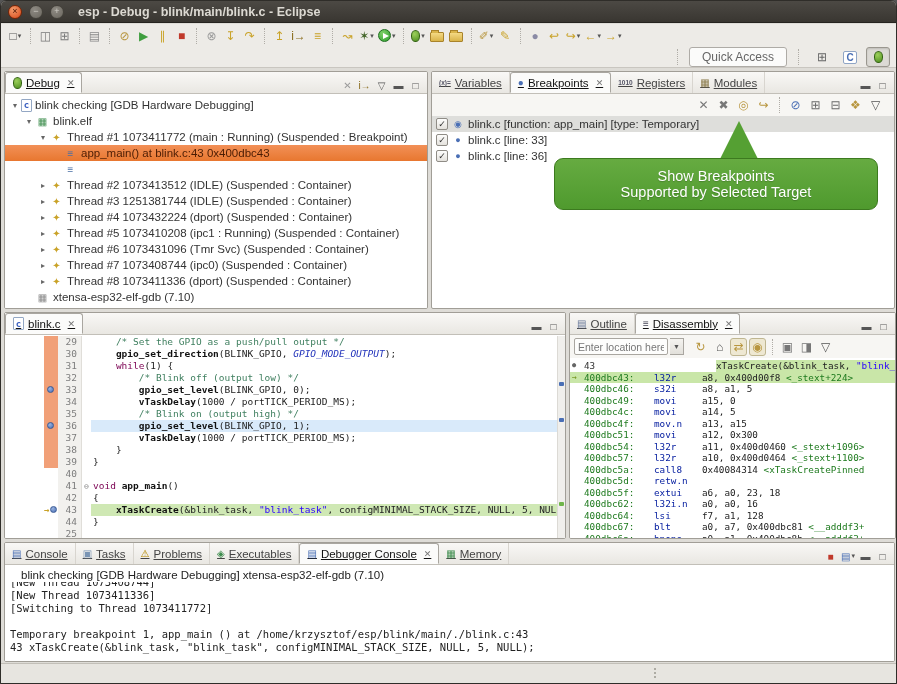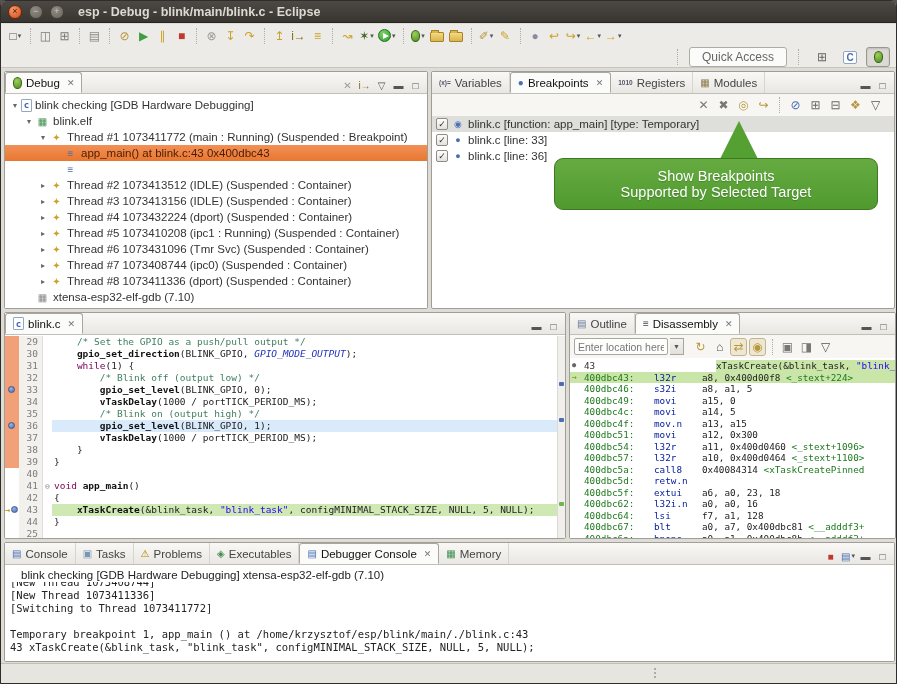--- a/index.html
+++ b/index.html
@@ -46,21 +46,21 @@
                      background:#d9b44a;border:1px solid #a9832a;border-bottom:none;}
   .cfile-ic{display:inline-flex;align-items:center;justify-content:center;width:11px;height:13px;
             background:#fff;border:1px solid #93a7c4;color:#3a5fc0;
             font:bold 9px "DejaVu Sans Mono",monospace;border-radius:1px;}
   .txtic{font-size:6.5px;color:#556;font-weight:bold;white-space:nowrap;}
   
   .view{position:absolute;background:#fff;border:1px solid #a19e97;border-radius:2px;overflow:hidden;}
   .tabbar{height:22px;background:linear-gradient(#f9f8f6,#e9e7e2);border-bottom:1px solid #c2bfb8;
           display:flex;align-items:flex-end;}
   .tab{height:21px;display:flex;align-items:center;padding:0 7px;font-size:11.5px;color:#444;gap:4px;
-       border-right:1px solid #d8d5cf;white-space:nowrap;}
+       border-right:1px solid #d8d5cf;white-space:nowrap;text-decoration:underline;}
   .tab.active{background:#fbfbfa;border:1px solid #a9a6a0;border-bottom:1px solid #fbfbfa;
               border-radius:3px 3px 0 0;color:#111;}
   .tab .x{font-size:9px;color:#777;margin-left:3px;}
   .tab .tabic{font-size:10px;display:inline-flex;}
   .viewtools{margin-left:auto;display:flex;align-items:center;padding-right:4px;gap:2px;}
   .viewtools .tbicon{min-width:15px;height:16px;font-size:10px;}
   
   #debug-view{left:3px;top:70px;width:424px;height:238px;}
   .tree{position:absolute;top:23px;left:0;right:0;bottom:0;background:#fff;overflow:hidden;
         font-size:11.5px;padding-top:2px;}
@@ -85,21 +85,21 @@
   .callout{position:absolute;left:122px;top:86px;width:324px;height:52px;
            background:linear-gradient(#66ab41,#4f9a2e);border:1px solid #3c7a1f;border-radius:9px;
            color:#fff;display:flex;flex-direction:column;align-items:center;justify-content:center;
            font-size:14.5px;z-index:6;text-shadow:0 1px 1px #0003;}
   .callout-arrow{position:absolute;left:288px;top:49px;width:0;height:0;z-index:5;
            border-left:19px solid transparent;border-right:19px solid transparent;
            border-bottom:38px solid #55a033;}
   
   #editor-view{left:3px;top:311px;width:562px;height:227px;}
   .edbody{position:absolute;top:23px;left:0;right:0;bottom:0;background:#fff;overflow:hidden;
-          font-family:"DejaVu Sans Mono",monospace;font-size:9.5px;}
+          font-family:"DejaVu Sans Mono",monospace;font-size:9.5px;padding-left:39px;}
   .cline{height:12px;display:flex;align-items:center;white-space:pre;}
   .ann{width:14px;height:12px;flex:none;position:relative;}
   .ann.hot{background:#f1a078;}
   .bpdot{position:absolute;left:3px;top:2px;width:7px;height:7px;border-radius:50%;
          background:radial-gradient(circle at 35% 30%,#9ab4e0,#4a6fb5);border:1px solid #3a5a95;}
   .iparr{position:absolute;left:0;top:0;color:#c9a227;font-weight:bold;font-size:9px;line-height:12px;}
   .lnum{width:24px;flex:none;text-align:right;padding-right:4px;color:#7d7d7d;
         background:#f2f1ee;border-right:1px solid #e0ded9;height:12px;line-height:12px;}
   .fold{width:9px;flex:none;color:#888;font-size:8px;text-align:center;}
   .codew{flex:1;height:12px;line-height:12px;white-space:pre;padding-left:2px;}
@@ -329,21 +329,21 @@
           <span class="ticon" style="color: rgb(74, 111, 165);">≡</span>
         </div>
         <div class="trow" style="padding-left: 32px;">
           <span class="twist">▸</span>
           <span class="ticon" style="color: rgb(201, 162, 39);">✦</span>
           <span class="tlabel">Thread #2 1073413512 (IDLE) (Suspended : Container)</span>
         </div>
         <div class="trow" style="padding-left: 32px;">
           <span class="twist">▸</span>
           <span class="ticon" style="color: rgb(201, 162, 39);">✦</span>
-          <span class="tlabel">Thread #3 1073413156 (IDLE) (Suspended : Container)</span>
+          <span class="tlabel">Thread #3 1251381744 (IDLE) (Suspended : Container)</span>
         </div>
         <div class="trow" style="padding-left: 32px;">
           <span class="twist">▸</span>
           <span class="ticon" style="color: rgb(201, 162, 39);">✦</span>
           <span class="tlabel">Thread #4 1073432224 (dport) (Suspended : Container)</span>
         </div>
         <div class="trow" style="padding-left: 32px;">
           <span class="twist">▸</span>
           <span class="ticon" style="color: rgb(201, 162, 39);">✦</span>
           <span class="tlabel">Thread #5 1073410208 (ipc1 : Running) (Suspended : Container)</span>

